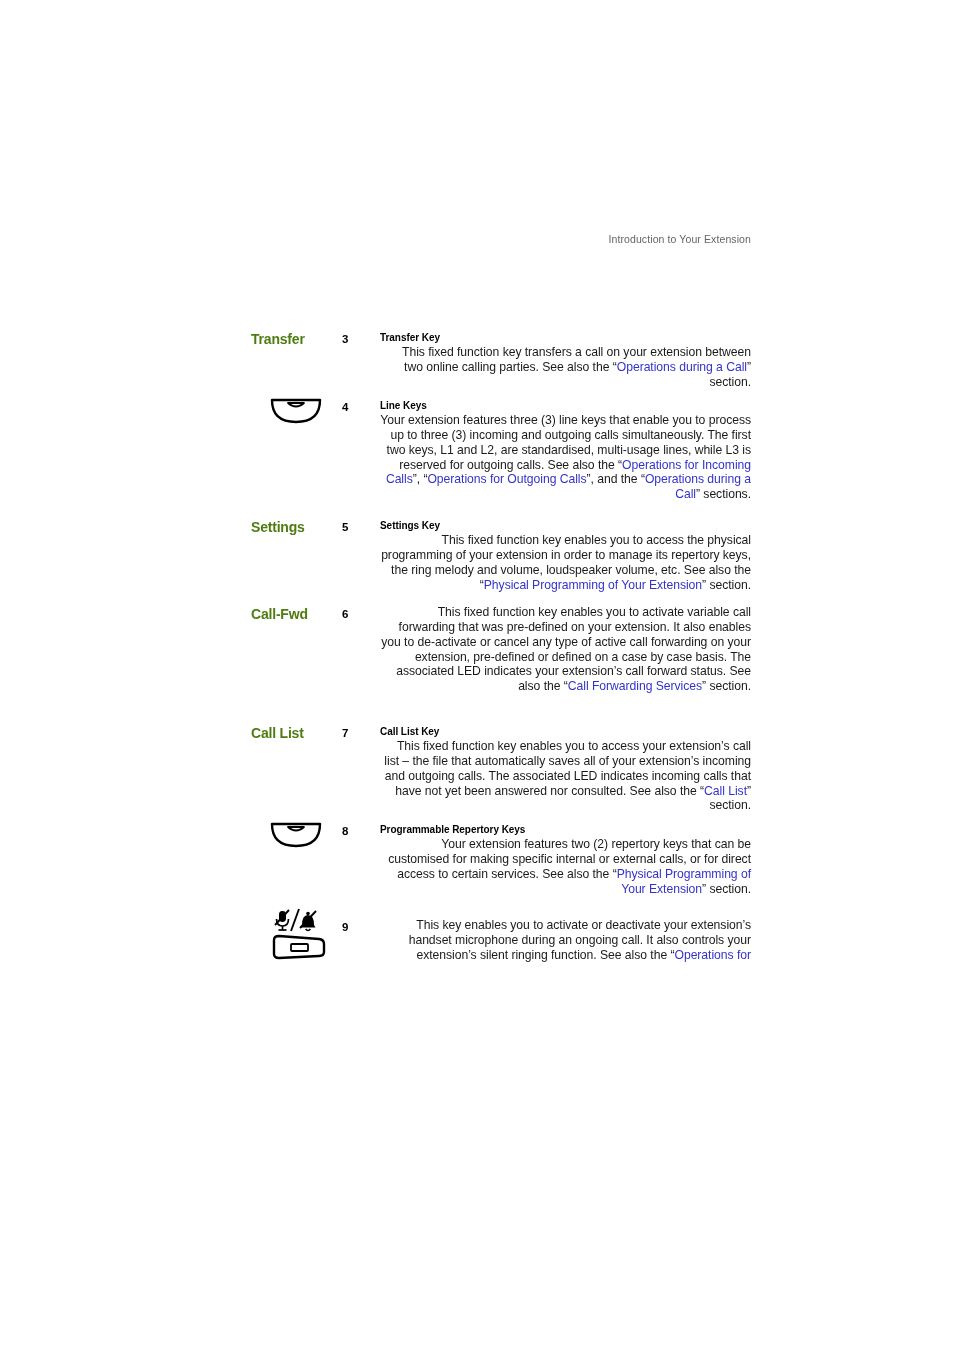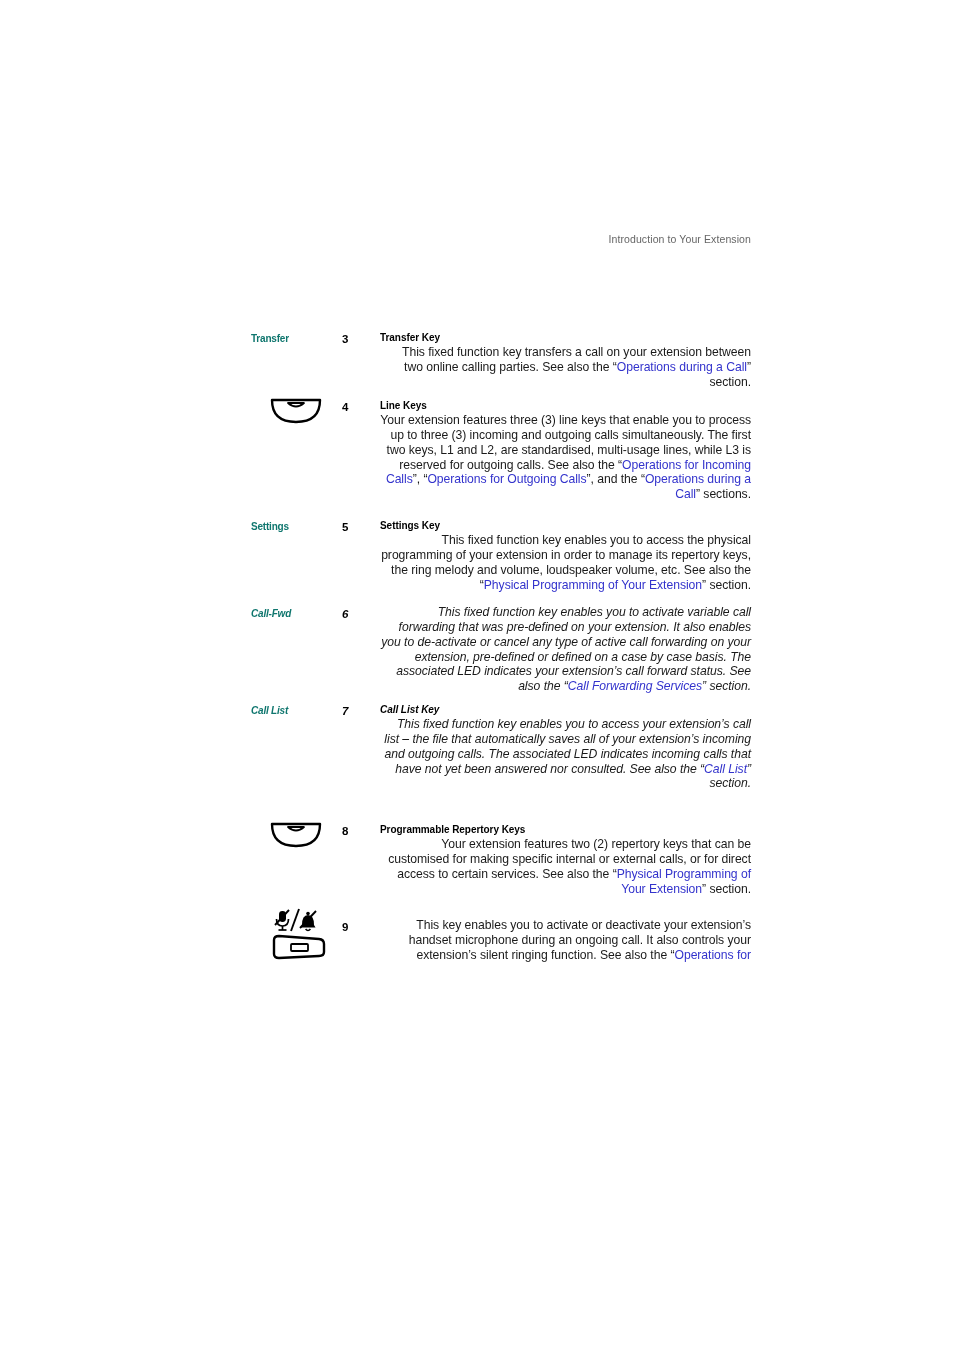--- a/index.html
+++ b/index.html
@@ -46,25 +46,25 @@
     position: relative;
     display: block;
     width: 500px;
   }
 
   .entry-label {
     position: absolute;
     left: 0px;
     top: 0px;
     width: 88px;
-    font-size: 10px;
+    font-size: 14px;
     font-weight: bold;
     letter-spacing: -0.2px;
     line-height: 18px;
-    color: #0f766e;
+    color: #4d7c0f;
   }
 
   .entry-icon {
     position: absolute;
     left: 18px;
     top: -3px;
     width: 62px;
     height: 40px;
   }
   .entry-icon.tall {
@@ -158,28 +158,28 @@
         </div>
       </div>
       <div class="entry" style="position: absolute; top: 188px; left: 0px;">
         <div class="entry-label">Settings</div>
         <div class="entry-num">5</div>
         <div class="entry-body">
           <p class="entry-title">Settings Key</p>
           <p class="entry-text"><span>This fixed function key enables you to access the physical programming of your extension in order to manage its repertory keys, the ring melody and volume, loudspeaker volume, etc. See also the “</span><span class="xref">Physical Programming of Your Extension</span><span>” section.</span></p>
         </div>
       </div>
-      <div class="entry" style="position: absolute; top: 275px; left: 0px; font-style: italic;">
+      <div class="entry" style="position: absolute; top: 275px; left: 0px;">
         <div class="entry-label">Call-Fwd</div>
         <div class="entry-num">6</div>
         <div class="entry-body">
           <p class="entry-text"><span>This fixed function key enables you to activate variable call forwarding that was pre-defined on your extension. It also enables you to de-activate or cancel any type of active call forwarding on your extension, pre-defined or defined on a case by case basis. The associated LED indicates your extension’s call forward status. See also the “</span><span class="xref">Call Forwarding Services</span><span>” section.</span></p>
         </div>
       </div>
-      <div class="entry" style="position: absolute; top: 372px; left: 0px; font-style: italic;">
+      <div class="entry" style="position: absolute; top: 394px; left: 0px;">
         <div class="entry-label">Call List</div>
         <div class="entry-num">7</div>
         <div class="entry-body">
           <p class="entry-title">Call List Key</p>
           <p class="entry-text"><span>This fixed function key enables you to access your extension’s call list – the file that automatically saves all of your extension’s incoming and outgoing calls. The associated LED indicates incoming calls that have not yet been answered nor consulted. See also the “</span><span class="xref">Call List</span><span>” section.</span></p>
         </div>
       </div>
       <div class="entry" style="position: absolute; top: 492px; left: 0px;">
         <div class="entry-icon"><span><svg width="62" height="30" viewBox="0 0 62 30">
               <path d="M3 5 Q3 27 27 27 Q51 27 51 5 Z" fill="#ffffff" stroke="#000000" stroke-width="2.4" stroke-linejoin="round"></path>

